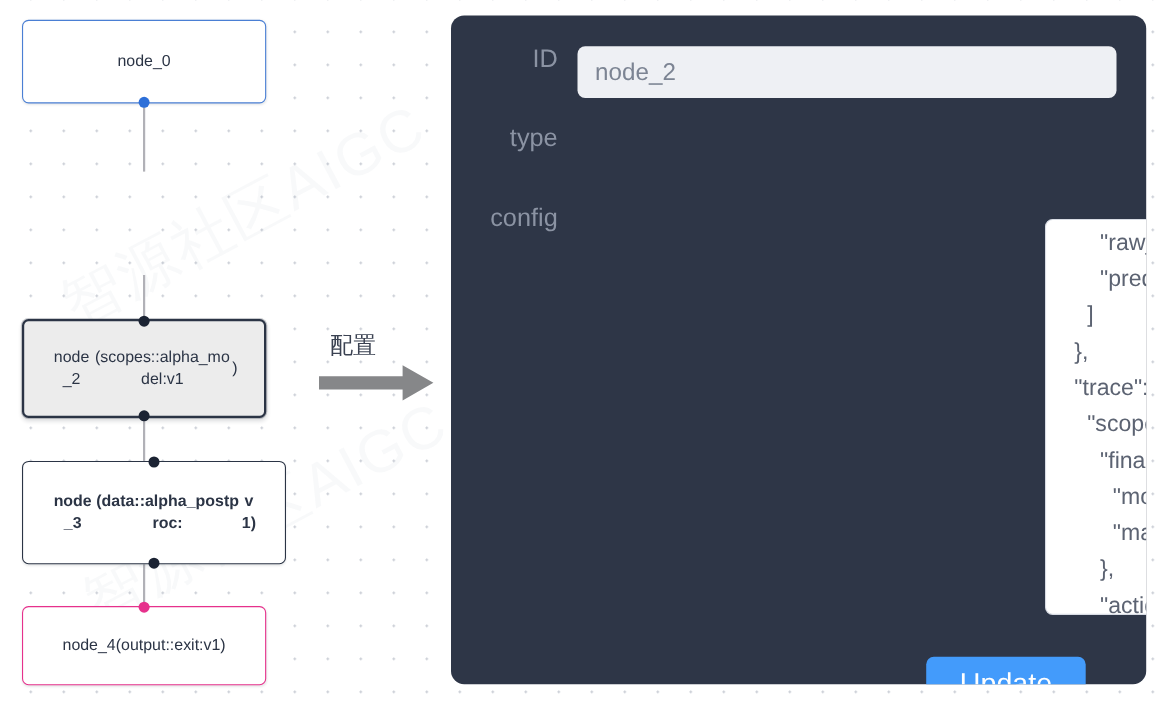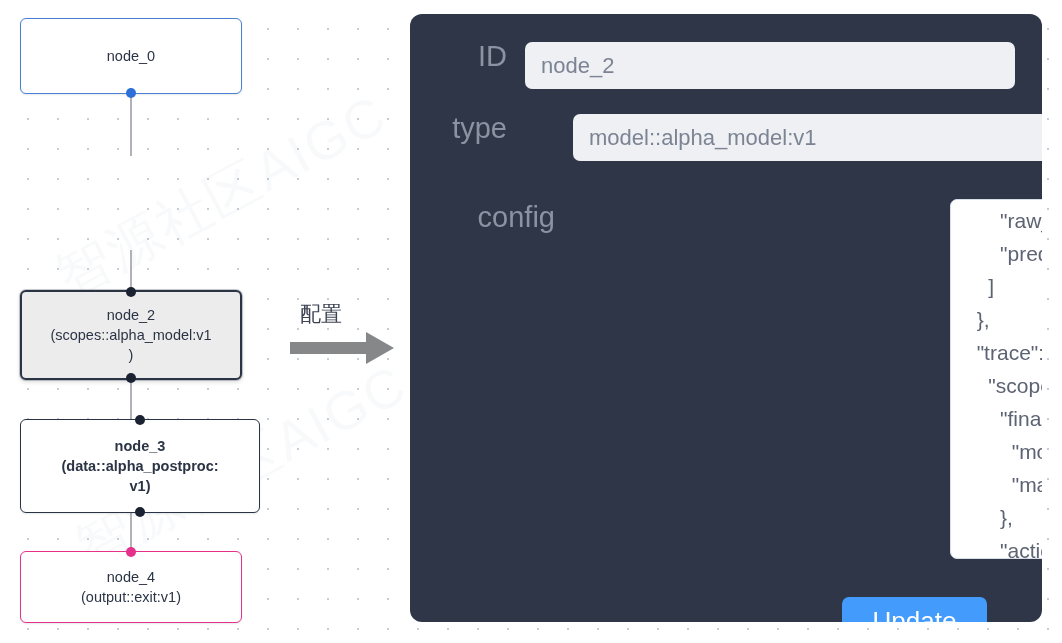--- a/index.html
+++ b/index.html
@@ -54,21 +54,21 @@
   .wm3 { left: 620px; top: 430px; }
   .wm4 { left: 60px;  top: 430px; }
 
   
   .gnode {
     position: absolute;
     background: #ffffff;
     border: 1.6px solid #2b3445;
     border-radius: 6px;
     display: flex;
-    flex-direction: column;
+    flex-direction: row;
     align-items: center;
     justify-content: center;
     text-align: center;
     color: #2b3445;
     font-size: 14.5px;
     line-height: 20px;
     padding: 4px 24px;
     word-break: break-all;
     box-shadow: 0 1px 2px rgba(20,25,40,0.10);
   }
@@ -129,21 +129,21 @@
 
   .field-row {
     position: absolute;
     display: flex;
     align-items: flex-start;
   }
   .field-label {
     width: 115px;
     text-align: right;
     color: #8b93a3;
-    font-size: 29px;
+    font-size: 23px;
     line-height: 1;
     padding-right: 18px;
     font-family: "Liberation Sans", sans-serif;
   }
   .field-input {
     background: #eef0f4;
     border: none;
     border-radius: 7px;
     color: #7c8493;
     font-size: 22px;
@@ -252,24 +252,23 @@
 
   <div id="config-panel">
 
     <div class="field-row" style="left:0px;top:28px;">
       <div class="field-label">ID</div>
       <input class="field-input" type="text" value="node_2" style="">
     </div>
 
     <div class="field-row" style="left:0px;top:100px;gap:48px;">
       <div class="field-label">type</div>
-      <input class="field-input" type="text" value="model::alpha_model:v1" style="">
-    </div>
-
-    <div class="field-row" style="left:0px;top:189px;padding-left:48px;">
+    </div>
+
+    <div class="field-row" style="left:0px;top:172px;">
       <div class="field-label">config</div>
     </div>
 
     <div id="config-textarea-wrap">
       <textarea id="config-textarea" spellcheck="false" style="">      "raw_action",
       "pred"
     ]
   },
   "trace": {
     "scopes": {

